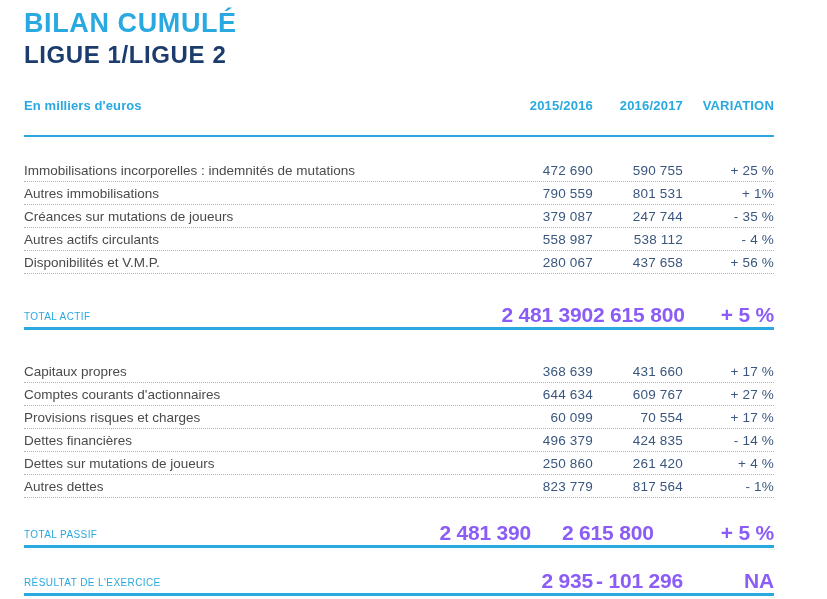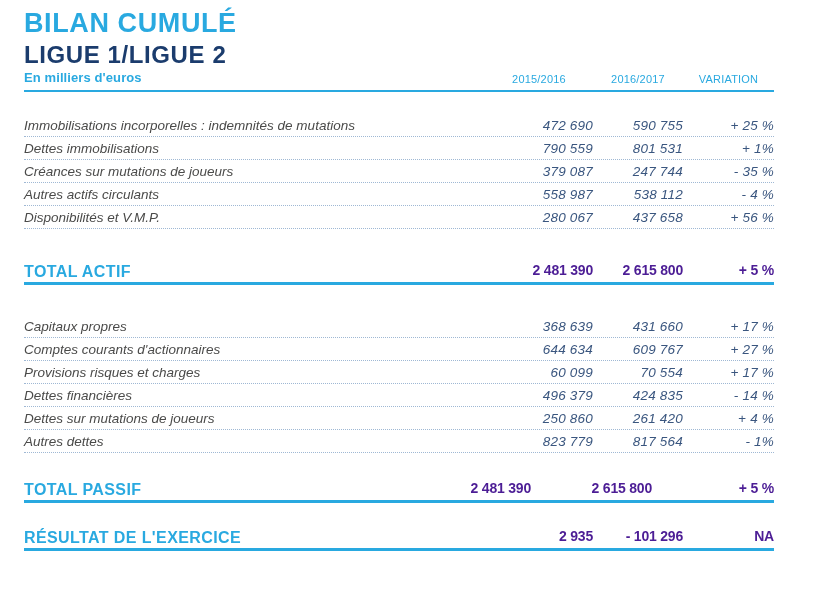--- a/index.html
+++ b/index.html
@@ -23,34 +23,35 @@
 
   
   .grid {
     display:grid;
     grid-template-columns:1fr 108px 90px 91px;
     align-items:end;
   }
 
   
   .header-row {
+    margin-top:28px;
     border-bottom:2px solid #29A9E0;
-    padding-bottom:5px;
+    padding-bottom:22px;
   }
   .unit-label {
     color:#29A9E0; font-size:13px; font-weight:bold;
     letter-spacing:0.1px;
   }
   .col-head {
-    color:#29A9E0; font-size:11px; font-weight:normal;
-    text-align:center; letter-spacing:0.2px;
+    color:#29A9E0; font-size:13px; font-weight:bold;
+    text-align:right; letter-spacing:0.2px;
   }
 
   
-  .section { margin-top:22px;font-style:italic; }
+  .section { margin-top:22px; }
   .section-passif { margin-top:30px; }
   .row {
     padding-top:4px; padding-bottom:3px;
     border-bottom:1px dotted #9FB8D4;
   }
   .row-label {
     color:#4A4A49; font-size:13.5px; line-height:15px;
   }
   .num {
     color:#3A567F; font-size:13.5px; line-height:15px;
@@ -59,25 +60,25 @@
 
   
   .total-row {
     border-bottom:3px solid #29A9E0;
     padding-bottom:3px;
   }
   .total-actif-row { margin-top:32px; }
   .total-passif-row { margin-top:26px;gap:31px; }
   .resultat-row { margin-top:24px; }
   .total-label {
-    color:#29A9E0; font-size:16px; font-weight:bold;
+    color:#29A9E0; font-size:10px; font-weight:normal;
     letter-spacing:0.4px; line-height:14px; text-transform:uppercase;
   }
   .total-num {
-    color:#4c1d95; font-size:14px; font-weight:bold;
+    color:#8b5cf6; font-size:21px; font-weight:bold;
     text-align:right; letter-spacing:-0.2px; line-height:18px;
     white-space:nowrap;
   }
 </style>
 </head>
 <body>
 
 <div class="page">
 
   <div>
@@ -93,21 +94,21 @@
   </div>
 
   <div class="section">
     <div class="grid row">
       <div class="row-label">Immobilisations incorporelles : indemnités de mutations</div>
       <div class="num">472 690</div>
       <div class="num">590 755</div>
       <div class="num">+ 25 %</div>
     </div>
     <div class="grid row">
-      <div class="row-label">Dettes immobilisations</div>
+      <div class="row-label">Autres immobilisations</div>
       <div class="num">790 559</div>
       <div class="num">801 531</div>
       <div class="num">+ 1%</div>
     </div>
     <div class="grid row">
       <div class="row-label">Créances sur mutations de joueurs</div>
       <div class="num">379 087</div>
       <div class="num">247 744</div>
       <div class="num">- 35 %</div>
     </div>

